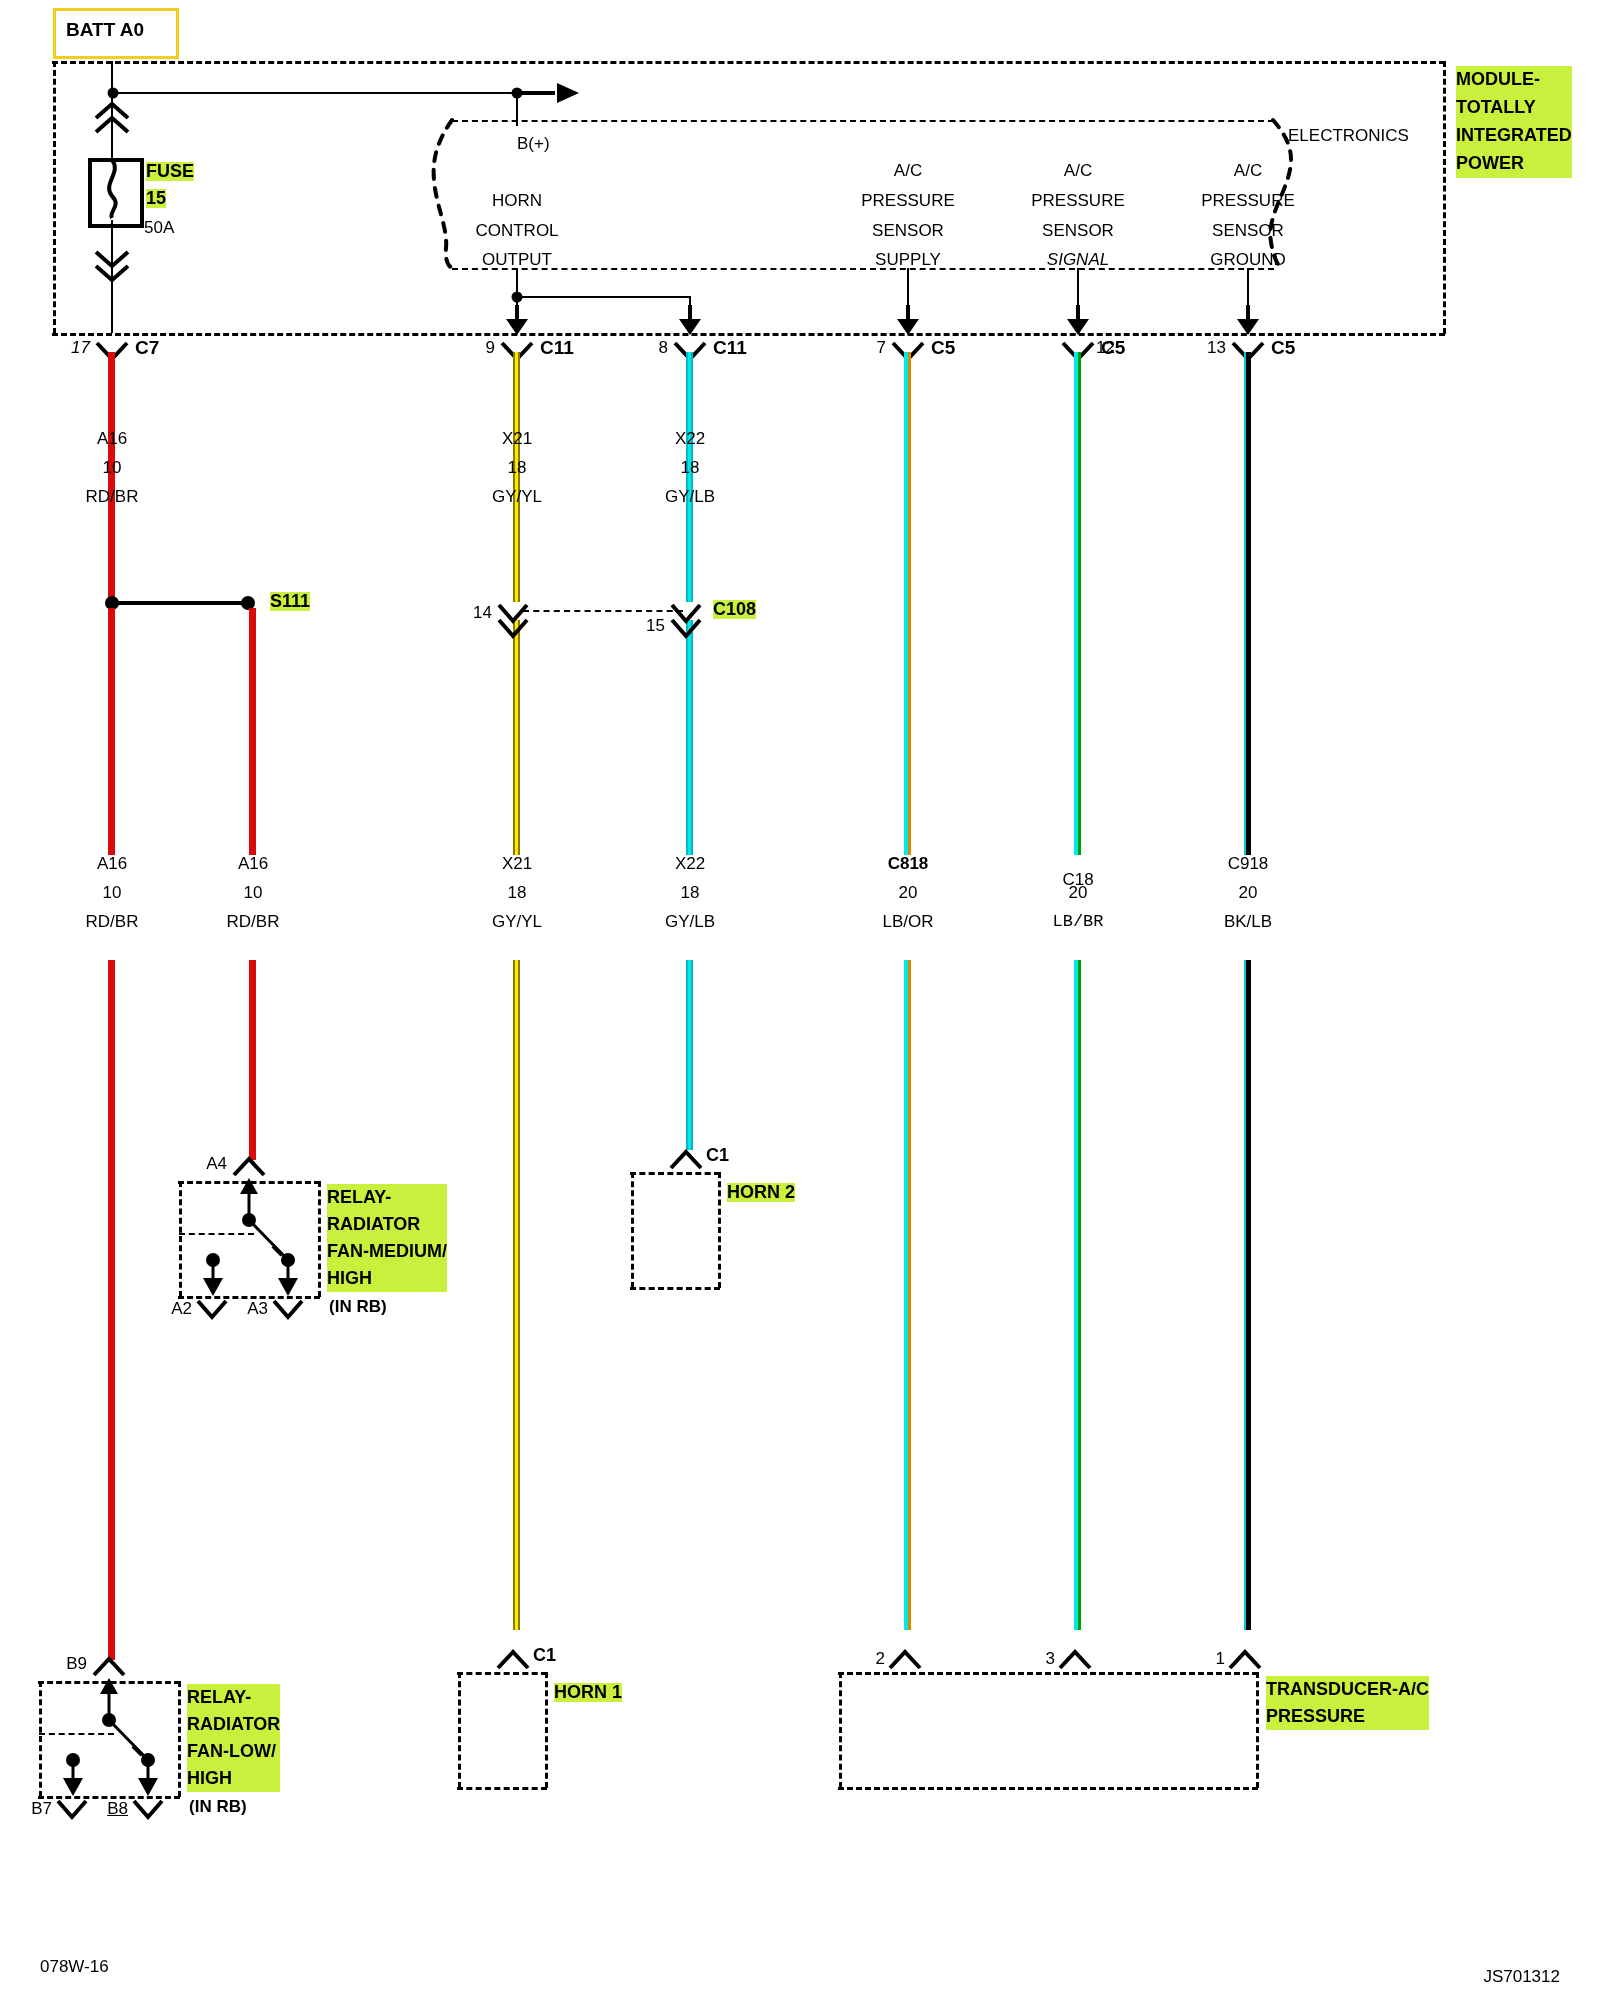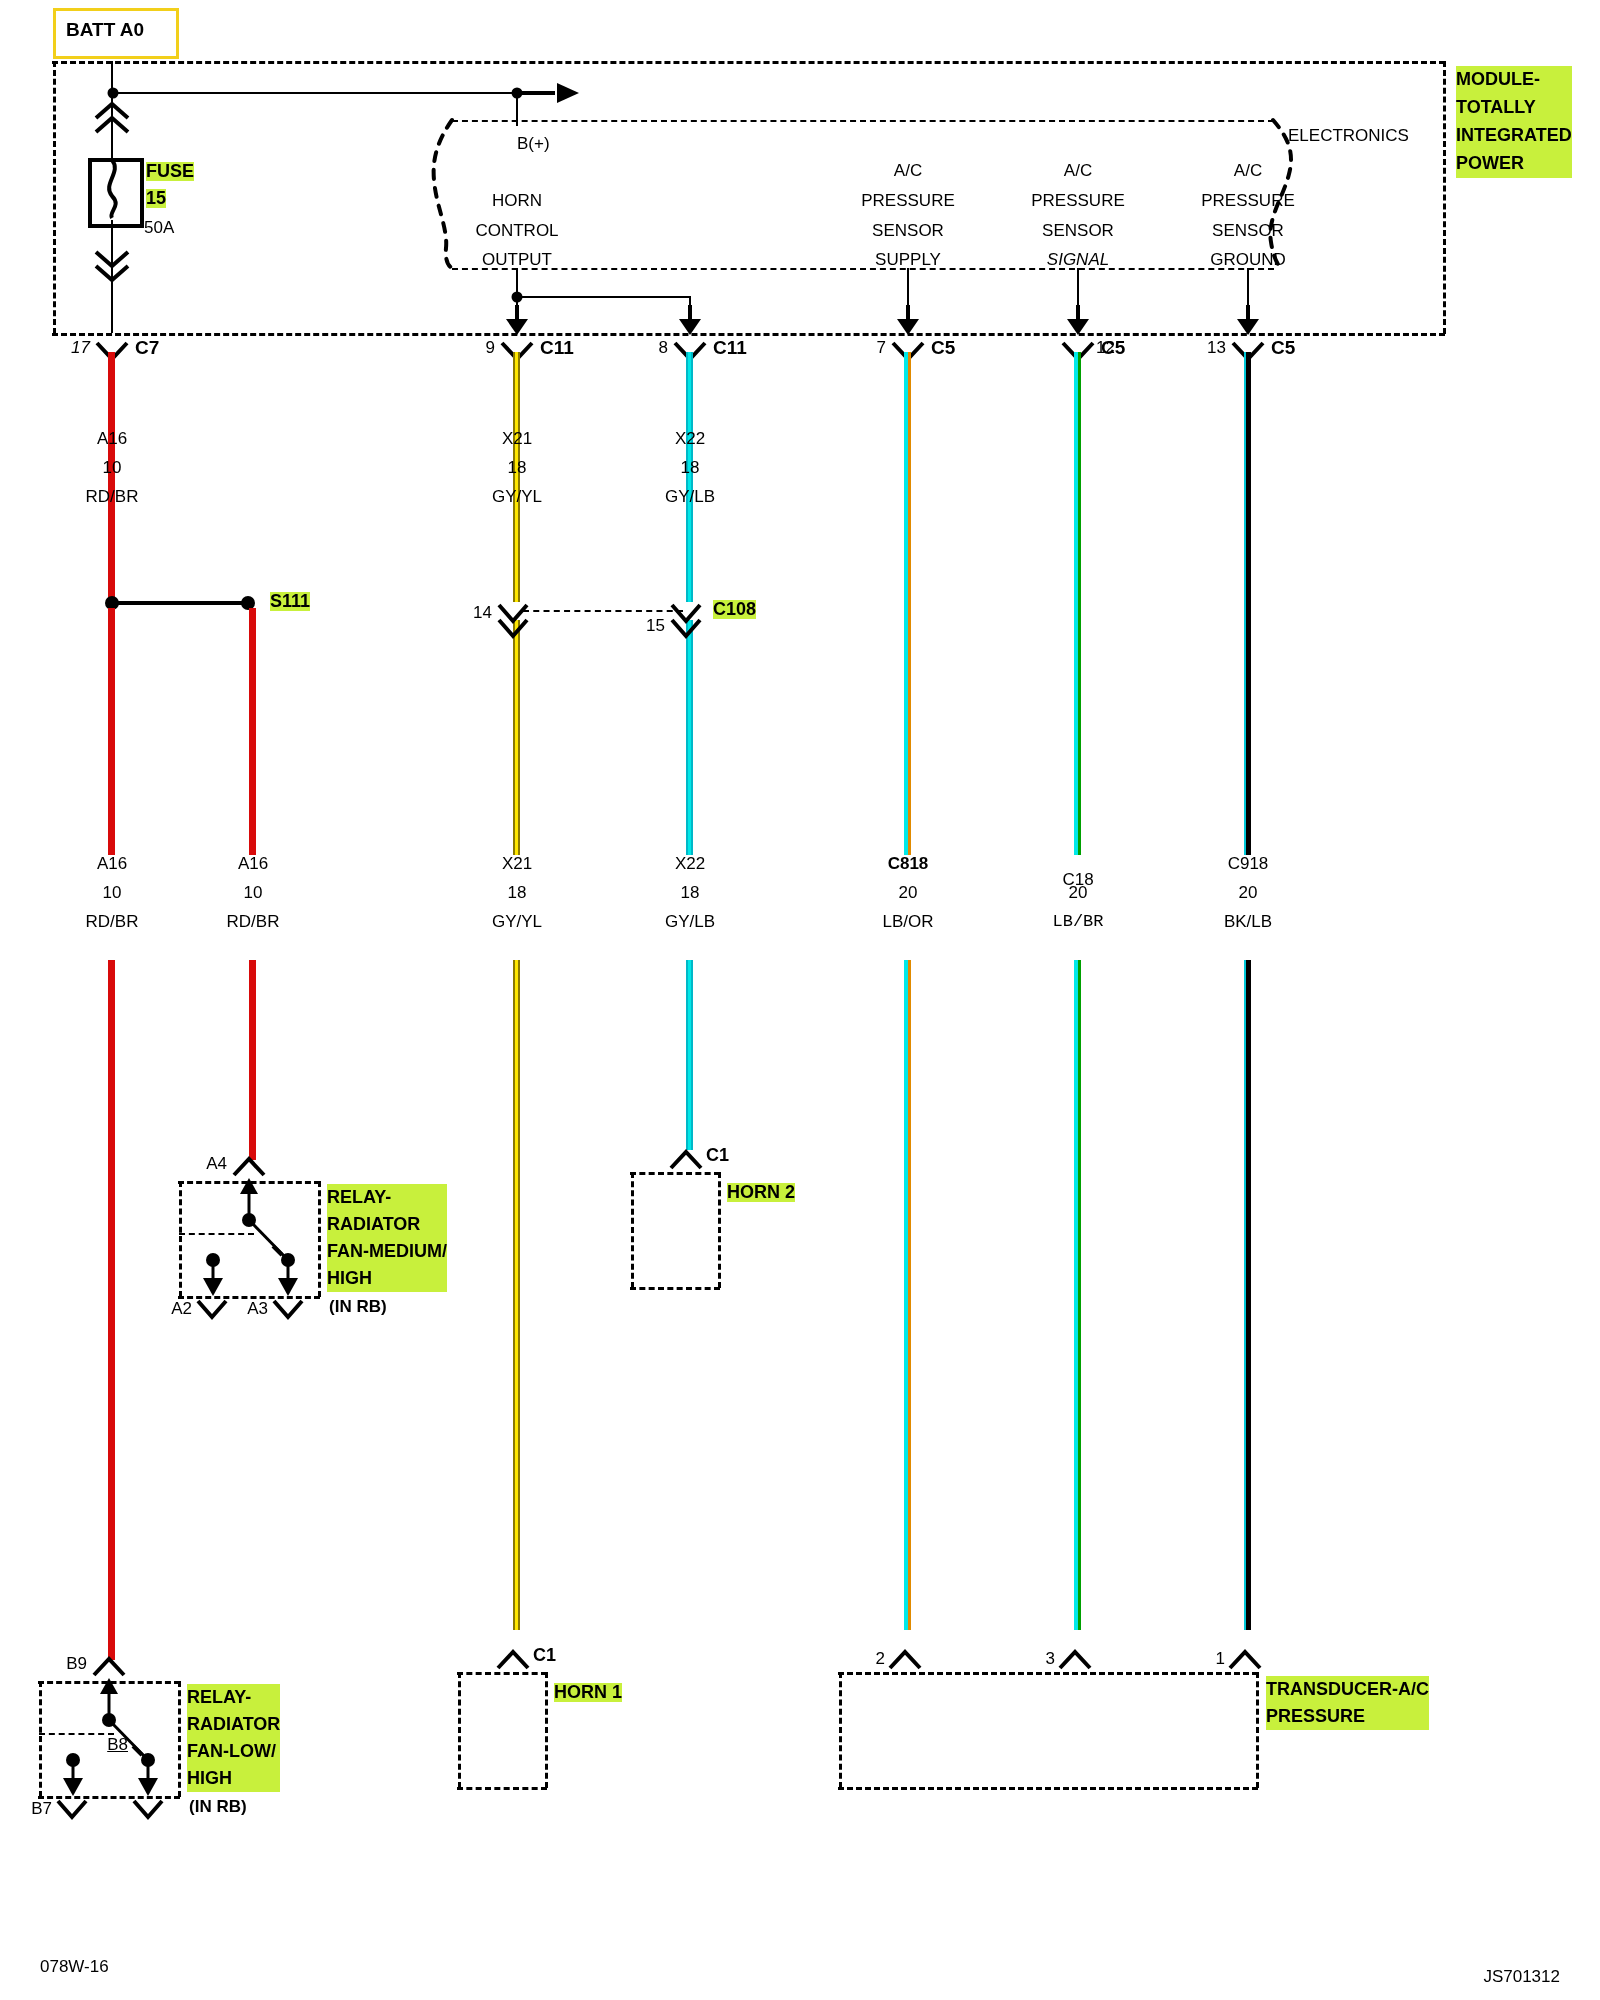--- a/index.html
+++ b/index.html
@@ -340,21 +340,21 @@
     <path d="M25 100 L35 118 L45 100 Z" fill="#000"></path>
     <path d="M95 68 L104 77" stroke="#000" stroke-width="4" fill="none"></path>
   </svg>
   <svg style="left:56px;top:1798px;width:32px;height:24px;">
     <path d="M2 3 L16 19 L30 3" fill="none" stroke="#000" stroke-width="4"></path>
   </svg>
   <svg style="left:132px;top:1798px;width:32px;height:24px;">
     <path d="M2 3 L16 19 L30 3" fill="none" stroke="#000" stroke-width="4"></path>
   </svg>
   <div class="t rt" style="left:52px;top:1800px;">B7</div>
-  <div class="t rt" style="left:128px;top:1736px;text-decoration:underline;">B8</div>
+  <div class="t rt" style="left:128px;top:1800px;text-decoration:underline;">B8</div>
   <div style="position:absolute;left:187px;top:1684px;">
     <span class="hl" id="relayLHLabel" style="font-size:18px;line-height:1.5;display:inline-block;"><div>RELAY-</div><div>RADIATOR</div><div>FAN-LOW/</div><div>HIGH</div></span>
   </div>
   <div class="t bold" style="left:189px;top:1798px;font-size:17px;">(IN RB)</div>
 
   <svg style="left:496px;top:1648px;width:34px;height:24px;">
     <path d="M2 20 L17 4 L32 20" fill="none" stroke="#000" stroke-width="4"></path>
   </svg>
   <div class="t bold" style="left:533px;top:1646px;font-size:18px;">C1</div>
   <div class="hdash" style="left:457px;top:1672px;width:90px;"></div>

